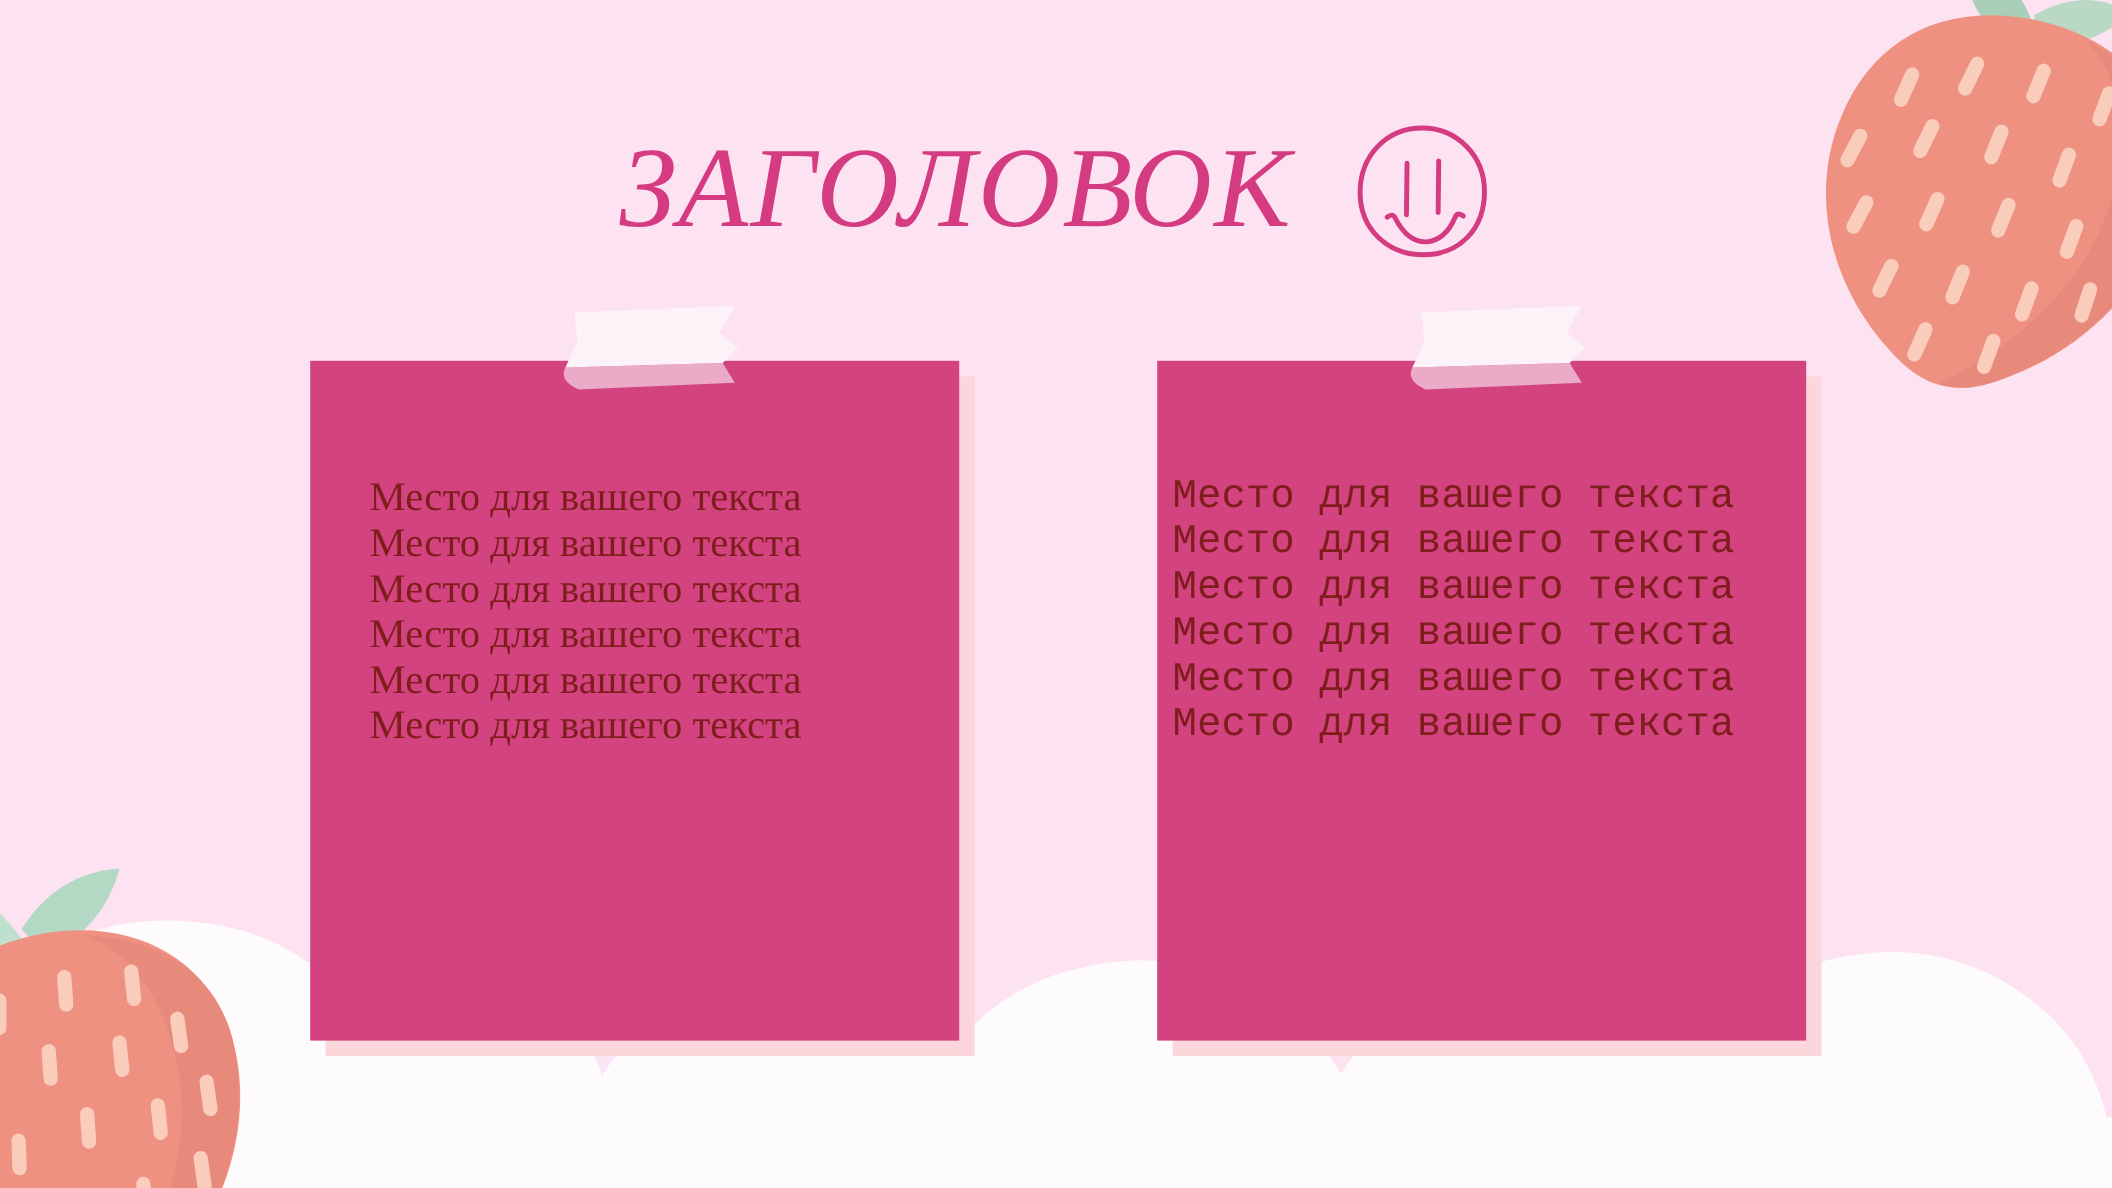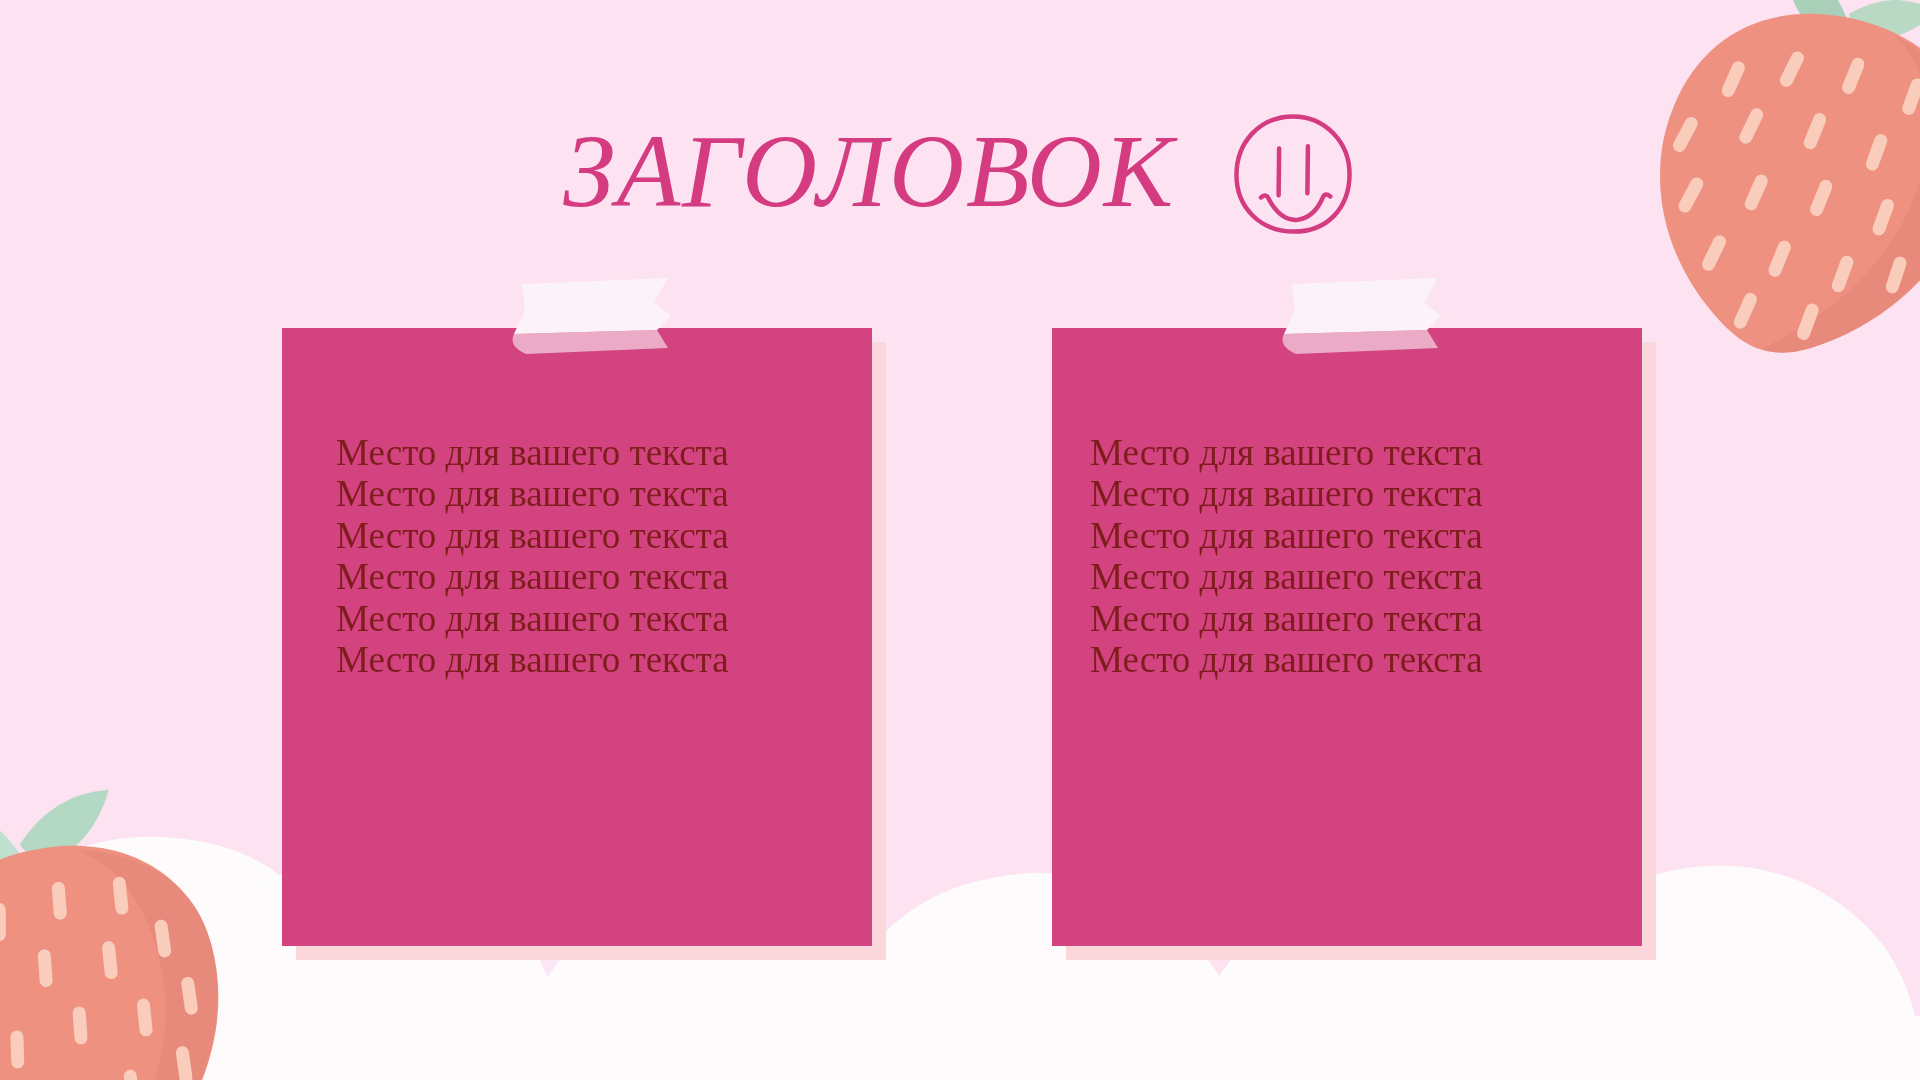--- a/index.html
+++ b/index.html
@@ -73,21 +73,21 @@
   }
 
   
   #card-left-shadow { left: 296px; top: 342px; width: 590px; height: 618px; }
   #card-left-body   { left: 282px; top: 328px; width: 590px; height: 618px; }
   #card-left-text   { left: 336px; top: 432px; width: 480px; }
 
   
   #card-right-shadow { left: 1066px; top: 342px; width: 590px; height: 618px; }
   #card-right-body   { left: 1052px; top: 328px; width: 590px; height: 618px; }
-  #card-right-text   { left: 1090px; top: 432px; width: 530px; }
+  #card-right-text   { left: 1066px; top: 432px; width: 530px; font-family: Liberation Mono, monospace; }
 
   
   .tape {
     position: absolute;
     width: 176px;
     height: 88px;
     pointer-events: none;
   }
   #tape-left  { left: 508px; top: 276px; }
   #tape-right { left: 1278px; top: 276px; }

